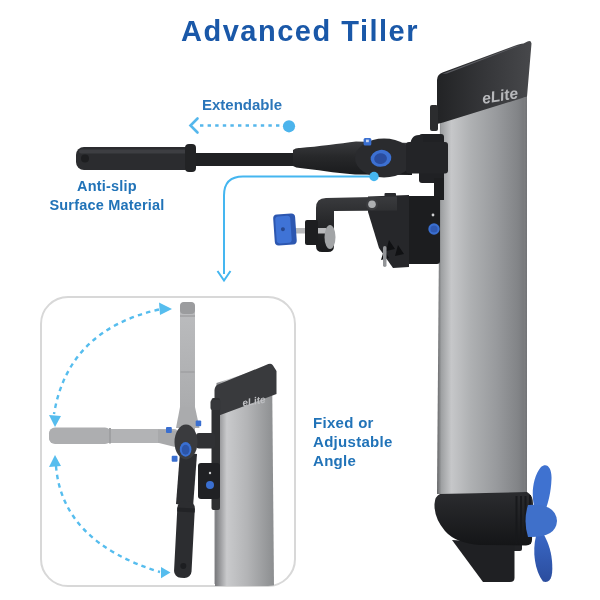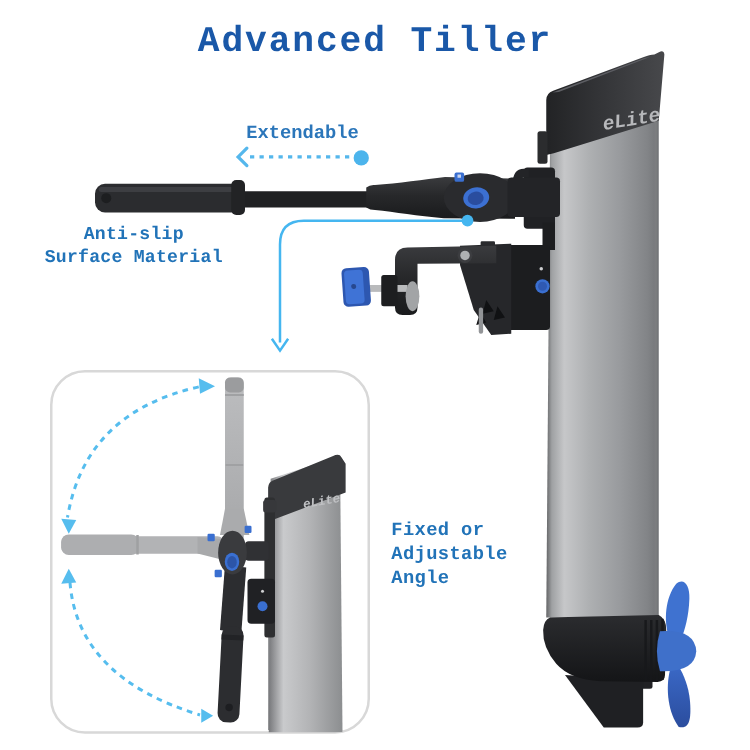--- a/index.html
+++ b/index.html
@@ -1,16 +1,16 @@
 <!DOCTYPE html>
 <html><head>
 <meta charset="utf-8">
 <style>
   html,body{margin:0;padding:0;background:#ffffff;}
-  #stage{position:relative;width:600px;height:600px;overflow:hidden;font-family:Liberation Mono, monospace;}
+  #stage{position:relative;width:600px;height:600px;overflow:hidden;font-family:Liberation Sans, sans-serif;}
   svg{position:absolute;top:0;left:0;}
 </style>
 </head>
 <body>
 <div id="stage">
 <svg width="600" height="600" viewBox="0 0 600 600">
   <defs>
     <linearGradient id="bodyGrad" x1="0" y1="0" x2="1" y2="0">
       <stop offset="0" stop-color="#636466"></stop>
       <stop offset="0.05" stop-color="#9fa1a3"></stop>

